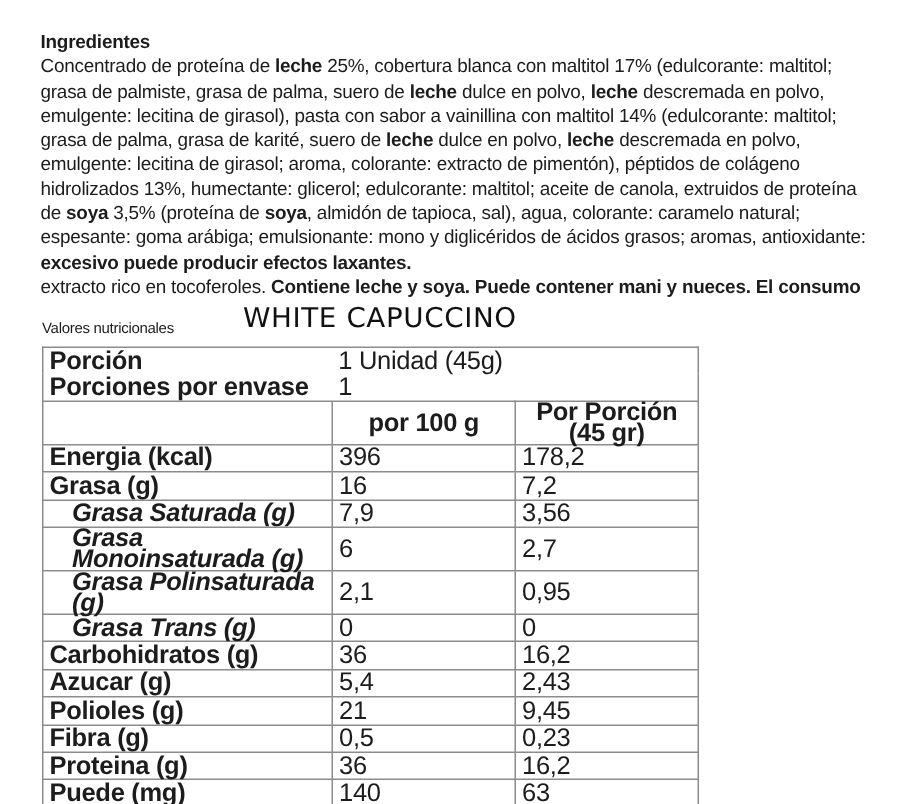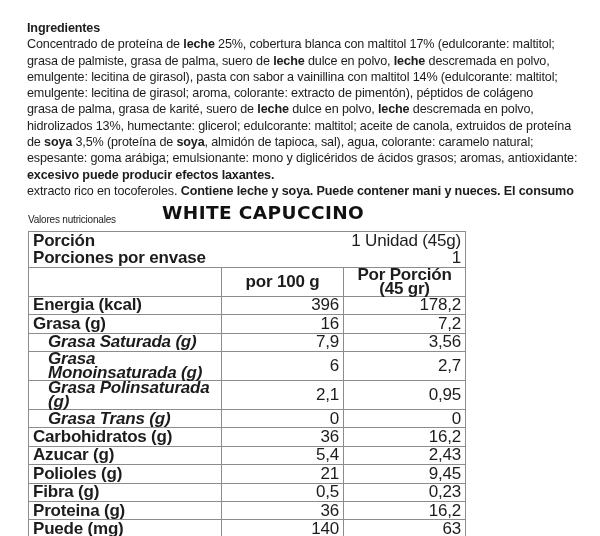--- a/index.html
+++ b/index.html
@@ -35,21 +35,21 @@
       top: 214px;
       font-size: 10px;
       font-weight: normal;
       letter-spacing: -0.2px;
     }
     .product-title {
       position: absolute;
       left: 162px;
       top: 202px;
       font-size: 18.5px;
-      font-weight: bold;
+      font-weight: normal;
       letter-spacing: 0.4px;
       color: #111;
       font-family: "DejaVu Sans", sans-serif;
       transform: scaleY(0.98);
     }
 
     table.nut {
       position: absolute;
       left: 28px;
       top: 231px;
@@ -64,38 +64,38 @@
     table.nut col.c3 { width: 122px; }
     table.nut td {
       border: 1.3px solid #8c8c8c;
       height: 17.4px;
       padding: 0 4px;
       vertical-align: middle;
       line-height: 14px;
     }
     table.nut td.lbl { font-weight: bold; text-align: left; }
     table.nut td.sub { font-weight: bold; font-style: italic; padding-left: 19px; }
-    table.nut td.val { text-align: right; }
+    table.nut td.val { text-align: left; }
     table.nut td.hdr { text-align: center; font-weight: bold; }
     table.nut tr.top1 td { border-bottom: none; }
     table.nut tr.top2 td { border-top: none; }
     table.nut tr.top1 td.lbl, table.nut tr.top2 td.lbl { border-right: none; }
     table.nut tr.top1 td.val, table.nut tr.top2 td.val { border-left: none; }
   </style>
 </head>
 <body>
 
 <div class="ingredients">
   <span class="line ing-title">Ingredientes</span>
   <div id="ing-lines">
       <span class="line"><span>Concentrado de proteína de </span><b>leche</b><span> 25%, cobertura blanca con maltitol 17% (edulcorante: maltitol;</span></span>
       <span class="line"><span>grasa de palmiste, grasa de palma, suero de </span><b>leche</b><span> dulce en polvo, </span><b>leche</b><span> descremada en polvo,</span></span>
       <span class="line"><span>emulgente: lecitina de girasol), pasta con sabor a vainillina con maltitol 14% (edulcorante: maltitol;</span></span>
+      <span class="line"><span>grasa de palma, grasa de karité, suero de </span><b>leche</b><span> dulce en polvo, </span><b>leche</b><span> descremada en polvo,</span></span>
       <span class="line"><span>emulgente: lecitina de girasol; aroma, colorante: extracto de pimentón), péptidos de colágeno</span></span>
-      <span class="line"><span>grasa de palma, grasa de karité, suero de </span><b>leche</b><span> dulce en polvo, </span><b>leche</b><span> descremada en polvo,</span></span>
       <span class="line"><span>hidrolizados 13%, humectante: glicerol; edulcorante: maltitol; aceite de canola, extruidos de proteína</span></span>
       <span class="line"><span>de </span><b>soya</b><span> 3,5% (proteína de </span><b>soya</b><span>, almidón de tapioca, sal), agua, colorante: caramelo natural;</span></span>
       <span class="line"><span>espesante: goma arábiga; emulsionante: mono y diglicéridos de ácidos grasos; aromas, antioxidante:</span></span>
       <span class="line"><b>excesivo puede producir efectos laxantes.</b></span>
       <span class="line"><span>extracto rico en tocoferoles. </span><b>Contiene leche y soya. Puede contener mani y nueces. El consumo</b></span>
     </div>
 </div>
 
 <div class="nut-label">Valores nutricionales</div>
 <div class="product-title">WHITE CAPUCCINO</div>

